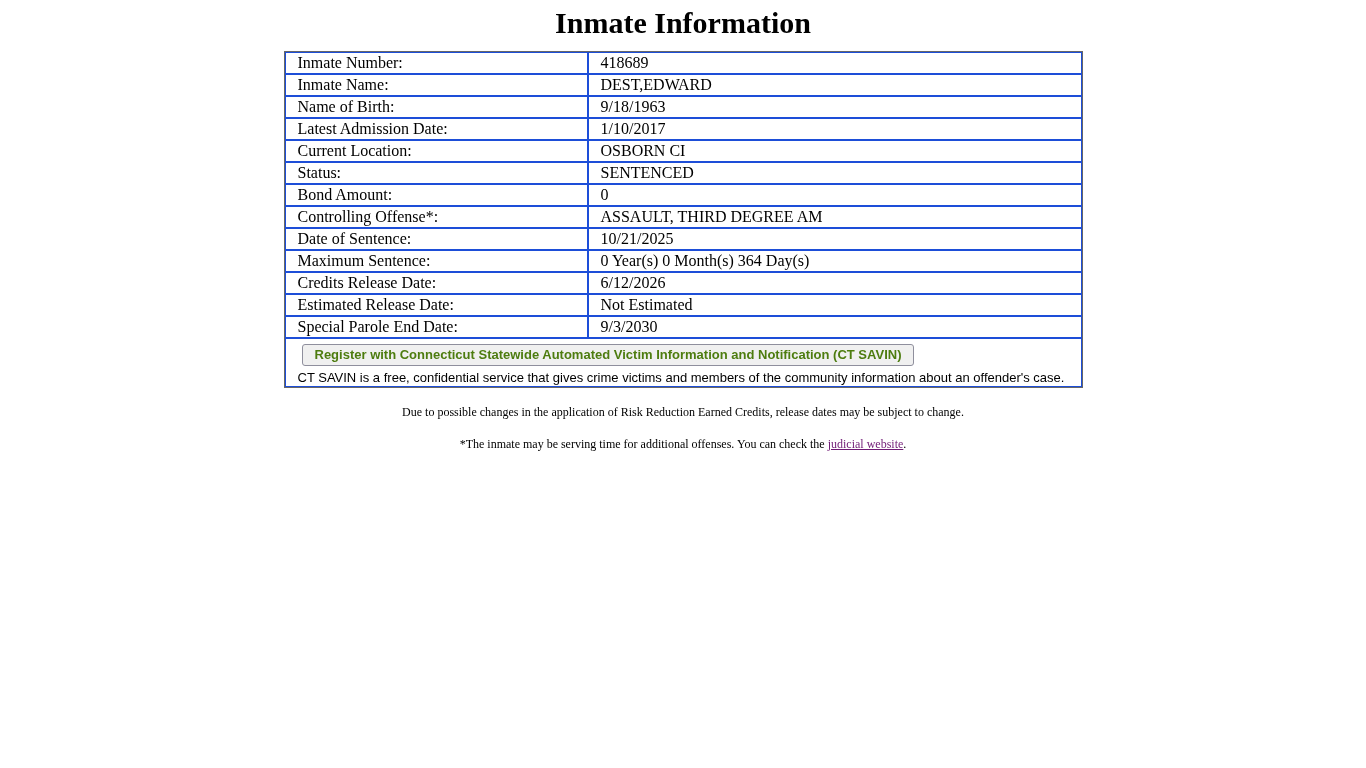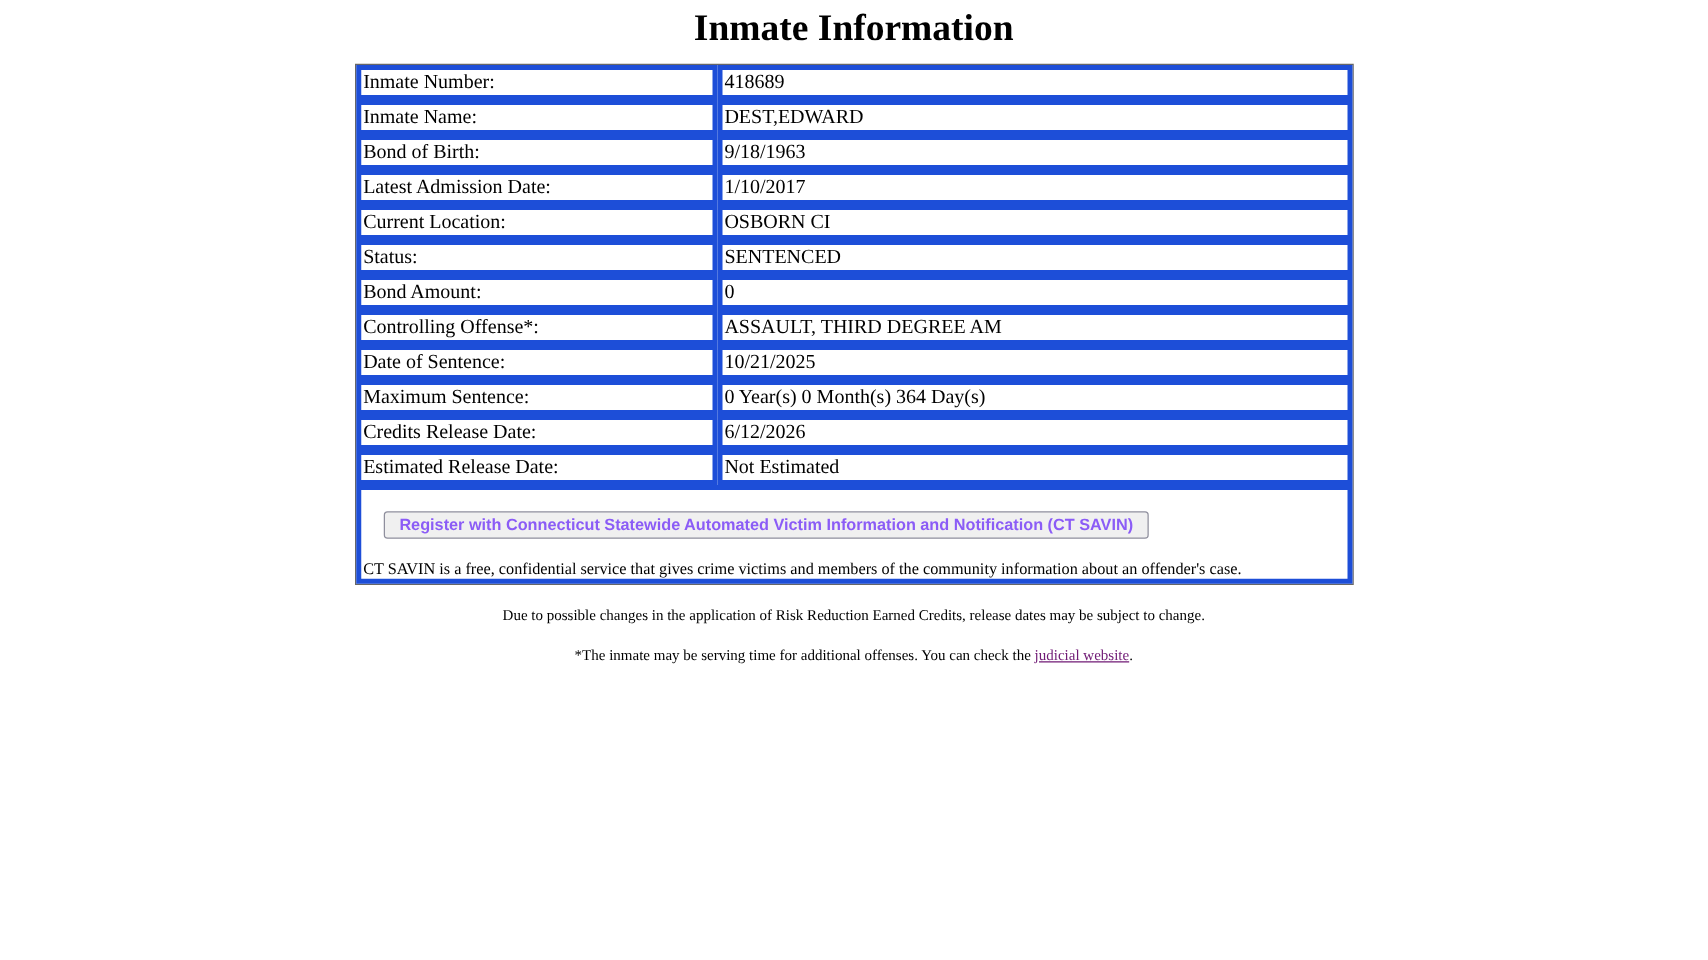--- a/index.html
+++ b/index.html
@@ -24,55 +24,55 @@
   }
   table.inmate-table {
     width: 799px;
     margin: 11px auto 0 auto;
     border-collapse: separate;
     border-spacing: 0;
     border: 1px solid #676767;
     table-layout: fixed;
   }
   table.inmate-table td {
-    border: 4px solid #1d4ed8;
-    padding: 1px 2px;
+    border: 1px solid #1d4ed8;
+    padding: 1px 12px;
     font-size: 16px;
     line-height: 18px;
     height: 18px;
     overflow: hidden;
     white-space: nowrap;
     vertical-align: middle;
   }
   td.label-cell { width: 277px; }
   td.value-cell { width: auto; }
   td.savin-cell {
     padding: 2px 3px 3px 3px;
     height: auto;
     white-space: normal;
   }
   button.savin-button {
     display: block;
     font-family: "Liberation Sans", sans-serif;
     font-size: 13px;
     font-weight: bold;
-    color: #8b5cf6;
+    color: #4d7c0f;
     background: #f0f0f0;
     border: 1px solid #8f8f9d;
     border-radius: 3px;
     padding: 2px 12px 3px 12px;
-    margin: 16px;
+    margin: 4px;
     text-align: center;
     cursor: pointer;
   }
   .savin-description {
     font-size: 13px;
     line-height: 15px;
     margin-top: 2px;
-    font-family: Liberation Serif, serif;
+    font-family: Liberation Sans, sans-serif;
   }
   .footer-note {
     text-align: center;
     font-size: 12px;
     margin: 0;
   }
   .footer-note.first { margin-top: 17px; }
   .footer-note.second { margin-top: 17px; }
   a.judicial-link {
     color: #701a75;
@@ -92,21 +92,21 @@
 
       <tr>
           <td class="label-cell">Inmate Number:</td>
           <td class="value-cell">418689</td>
         </tr>
         <tr>
           <td class="label-cell">Inmate Name:</td>
           <td class="value-cell">DEST,EDWARD</td>
         </tr>
         <tr>
-          <td class="label-cell">Bond of Birth:</td>
+          <td class="label-cell">Name of Birth:</td>
           <td class="value-cell">9/18/1963</td>
         </tr>
         <tr>
           <td class="label-cell">Latest Admission Date:</td>
           <td class="value-cell">1/10/2017</td>
         </tr>
         <tr>
           <td class="label-cell">Current Location:</td>
           <td class="value-cell">OSBORN CI</td>
         </tr>
@@ -132,20 +132,24 @@
         </tr>
         <tr>
           <td class="label-cell">Credits Release Date:</td>
           <td class="value-cell">6/12/2026</td>
         </tr>
         <tr>
           <td class="label-cell">Estimated Release Date:</td>
           <td class="value-cell">Not Estimated</td>
         </tr>
         <tr>
+          <td class="label-cell">Special Parole End Date:</td>
+          <td class="value-cell">9/3/2030</td>
+        </tr>
+        <tr>
         <td class="savin-cell" colspan="2">
           <button class="savin-button">Register with Connecticut Statewide Automated Victim Information and Notification (CT SAVIN)</button>
           <div class="savin-description">CT SAVIN is a free, confidential service that gives crime victims and members of the community information about an offender's case.</div>
         </td>
       </tr>
     </tbody>
   </table>
 
   <p class="footer-note first">Due to possible changes in the application of Risk Reduction Earned Credits, release dates may be subject to change.</p>
 

